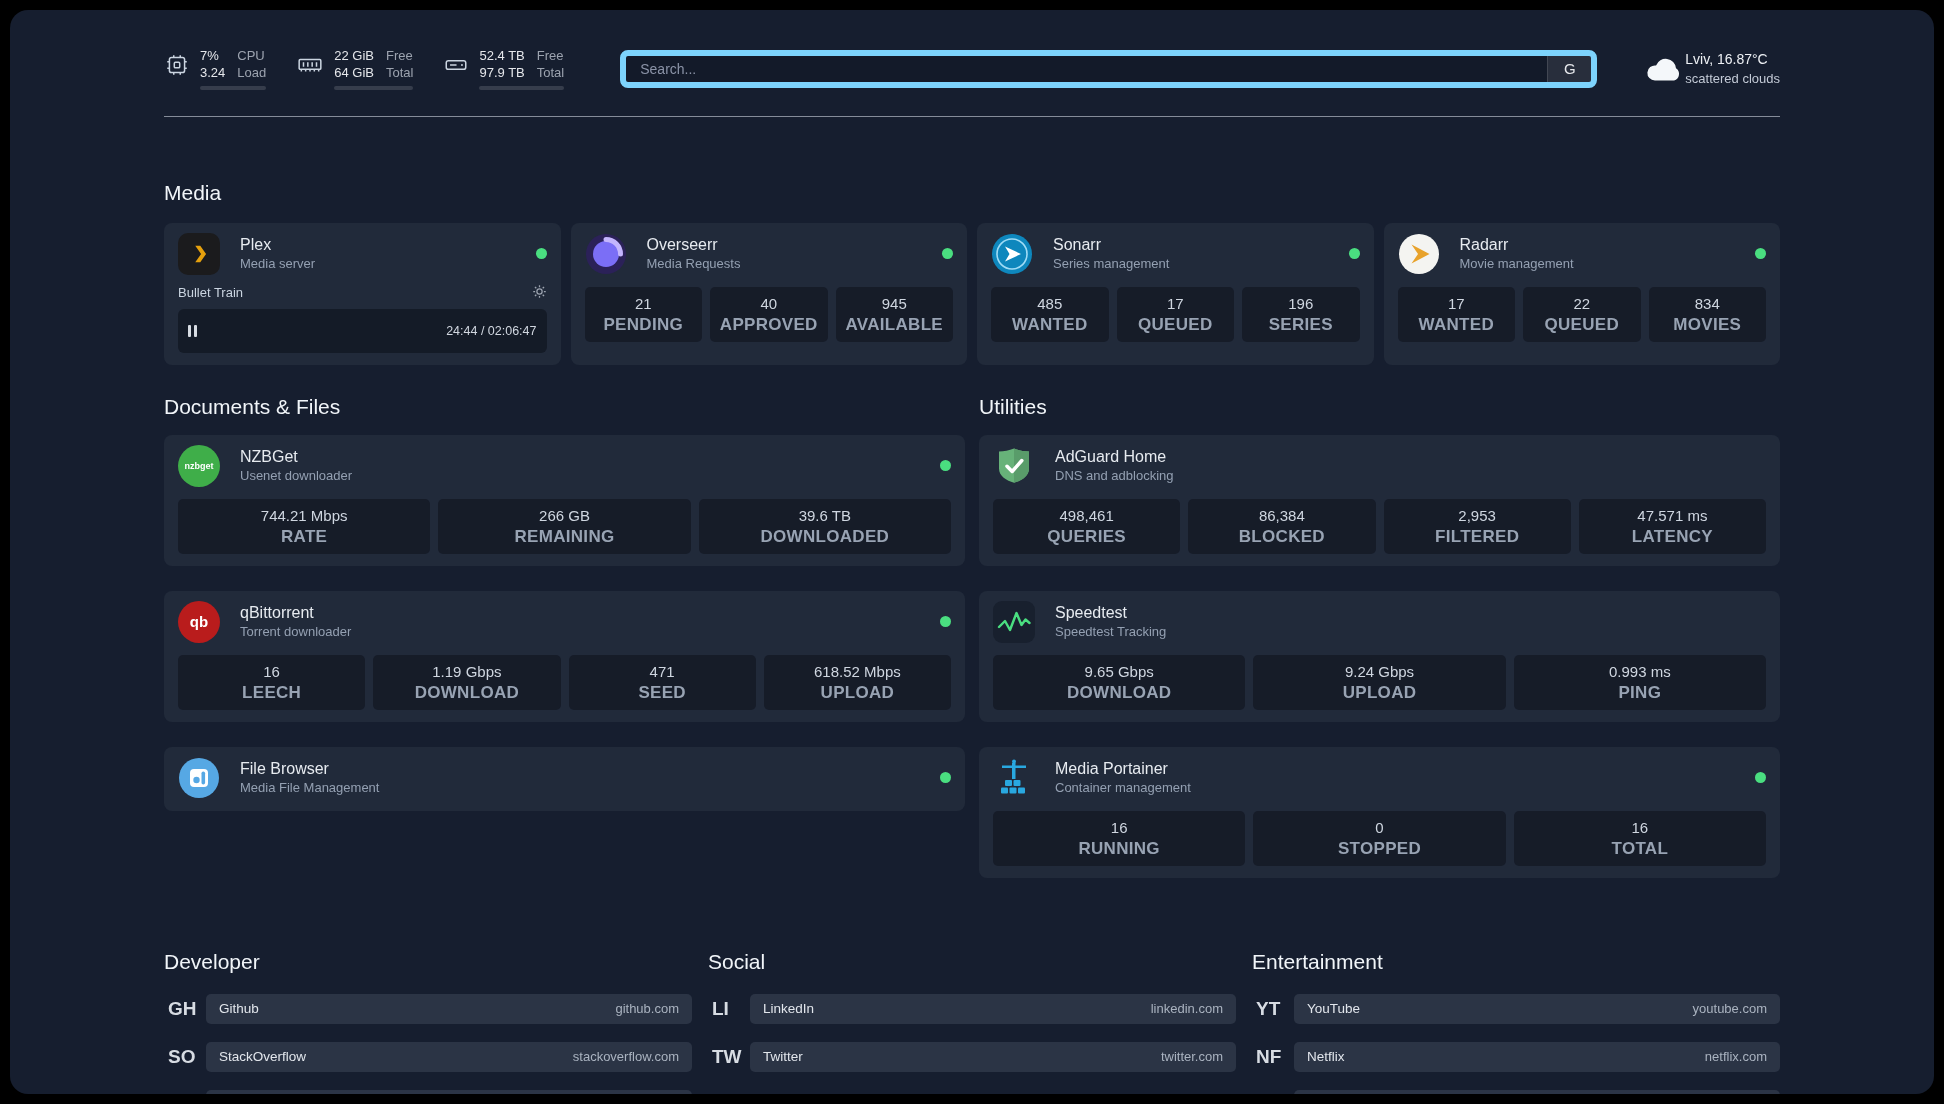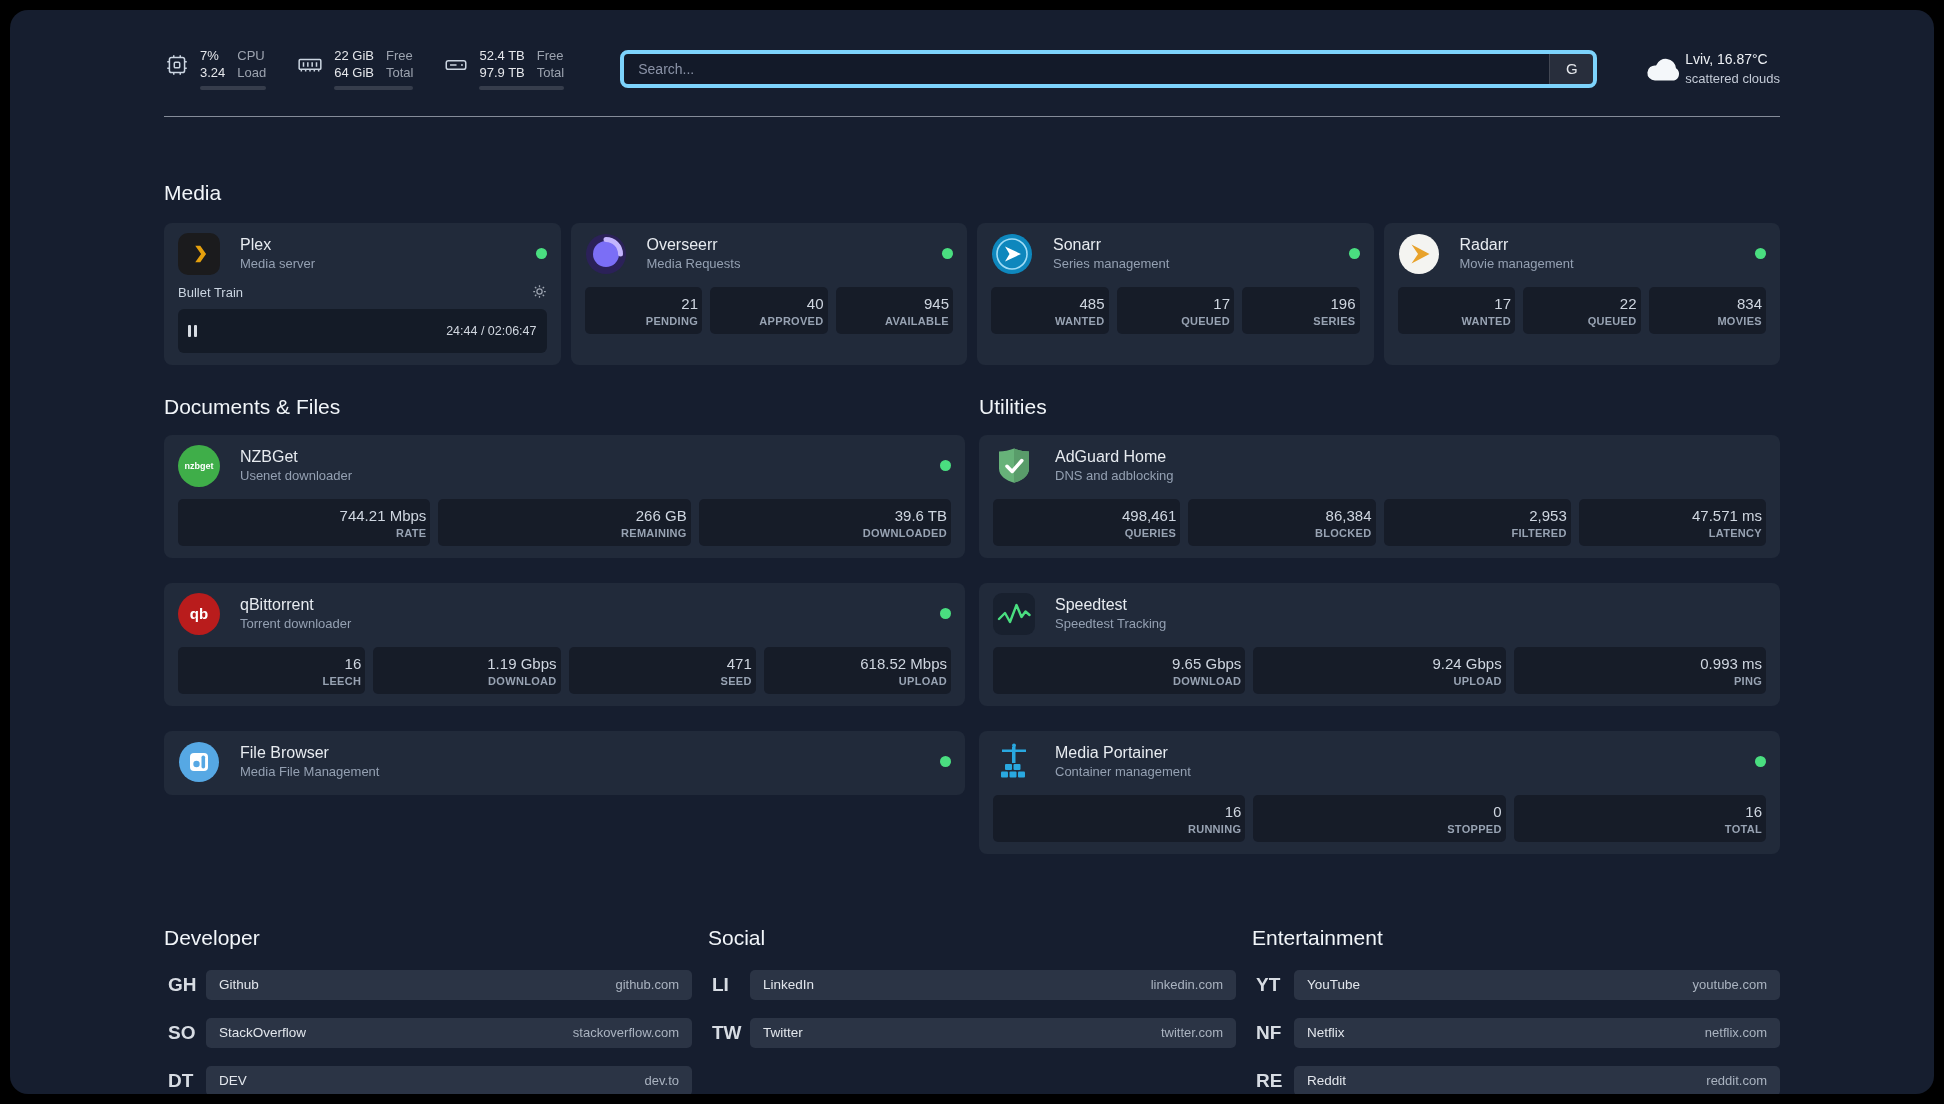--- a/index.html
+++ b/index.html
@@ -11,21 +11,21 @@
   .topbar { display: flex; align-items: center; margin-top: 38px; }
   .resource { display: flex; align-items: flex-start; gap: 10px; margin-right: 30px; }
   .resource .res-icon { margin-top: 4px; }
   .res-grid { display: grid; grid-template-columns: auto auto; column-gap: 12px; font-size: 13px; line-height: 1.3; }
   .res-val { color: #e5e7eb; }
   .res-lab { color: #9ca3af; }
   .res-bar { grid-column: 1 / 3; height: 4px; background: rgba(255,255,255,0.14); border-radius: 2px; margin-top: 4px; overflow: hidden; }
   .res-fill { height: 100%; background: #cbd5e1; border-radius: 2px; }
 
   .searchbox { flex: 1; margin: 0 46px 0 26px; height: 38px; display: flex; align-items: stretch;
-               border: 4px solid #7dd3fc; border-radius: 8px; background: rgba(10,15,25,0.25); overflow: hidden; gap: 32px; }
+               border: 6px solid #7dd3fc; border-radius: 8px; background: rgba(10,15,25,0.25); overflow: hidden; gap: 32px; }
   .searchbox input { flex: 1; background: transparent; border: none; outline: none; color: #dbe1ea;
                      font-size: 14px; padding: 0 14px; font-family: inherit; }
   .searchbox input::placeholder { color: #8b93a7; }
   .g-btn { width: 44px; display: flex; align-items: center; justify-content: center;
            background: rgba(255,255,255,0.09); border-left: 1px solid rgba(255,255,255,0.12);
            color: #e5e7eb; font-size: 15px; cursor: pointer; }
 
   .weather { display: flex; align-items: center; }
   .weather-text { font-size: 14px; line-height: 1.4; }
   .weather-loc { color: #eef1f5; }
@@ -50,23 +50,23 @@
   .svc-name { font-size: 16px; color: #e7ebf0; }
   .svc-desc { font-size: 13px; color: #94a0b2; }
   .dot { width: 11px; height: 11px; border-radius: 50%; background: #4ade80; margin-left: auto; flex: none; }
 
   .icon-badge { width: 42px; height: 42px; flex: none; display: flex; align-items: center; justify-content: center; }
   .plex-badge { background: #1b1b1d; border-radius: 10px; }
   .nzbget-badge { background: #3fae49; border-radius: 50%; color: #fff; font-size: 9px; font-weight: 700; }
   .qbit-badge { background: #b91c1c; border-radius: 50%; color: #fff; font-size: 15px; font-weight: 700; }
 
   .stats-row { display: flex; gap: 8px; margin-top: 12px; }
-  .stat { flex: 1; background: rgba(8,12,20,0.45); border-radius: 5px; padding: 8px 4px 7px; text-align: right; }
+  .stat { flex: 1; background: rgba(8,12,20,0.45); border-radius: 5px; padding: 8px 4px 7px; text-align: center; }
   .stat-value { font-size: 15px; color: #cfd6e0; }
-  .stat-label { font-size: 11px; font-weight: 700; color: #98a3b3; margin-top: 3px; letter-spacing: .3px; }
+  .stat-label { font-size: 17px; font-weight: 700; color: #98a3b3; margin-top: 3px; letter-spacing: .3px; }
 
   
   .np-title-row { display: flex; align-items: center; justify-content: space-between; margin-top: 9px;
                   font-size: 13px; color: #cbd5e1; }
   .np-bar { margin-top: 7px; background: rgba(8,12,20,0.5); border-radius: 6px; height: 44px;
             display: flex; align-items: center; padding: 0 10px; }
   .pause { display: flex; gap: 3px; cursor: pointer; }
   .pause span { display: block; width: 3px; height: 12px; background: #d7dce3; border-radius: 1px; }
   .np-time { margin-left: auto; font-size: 12.5px; color: #d1d7e0; }
 

